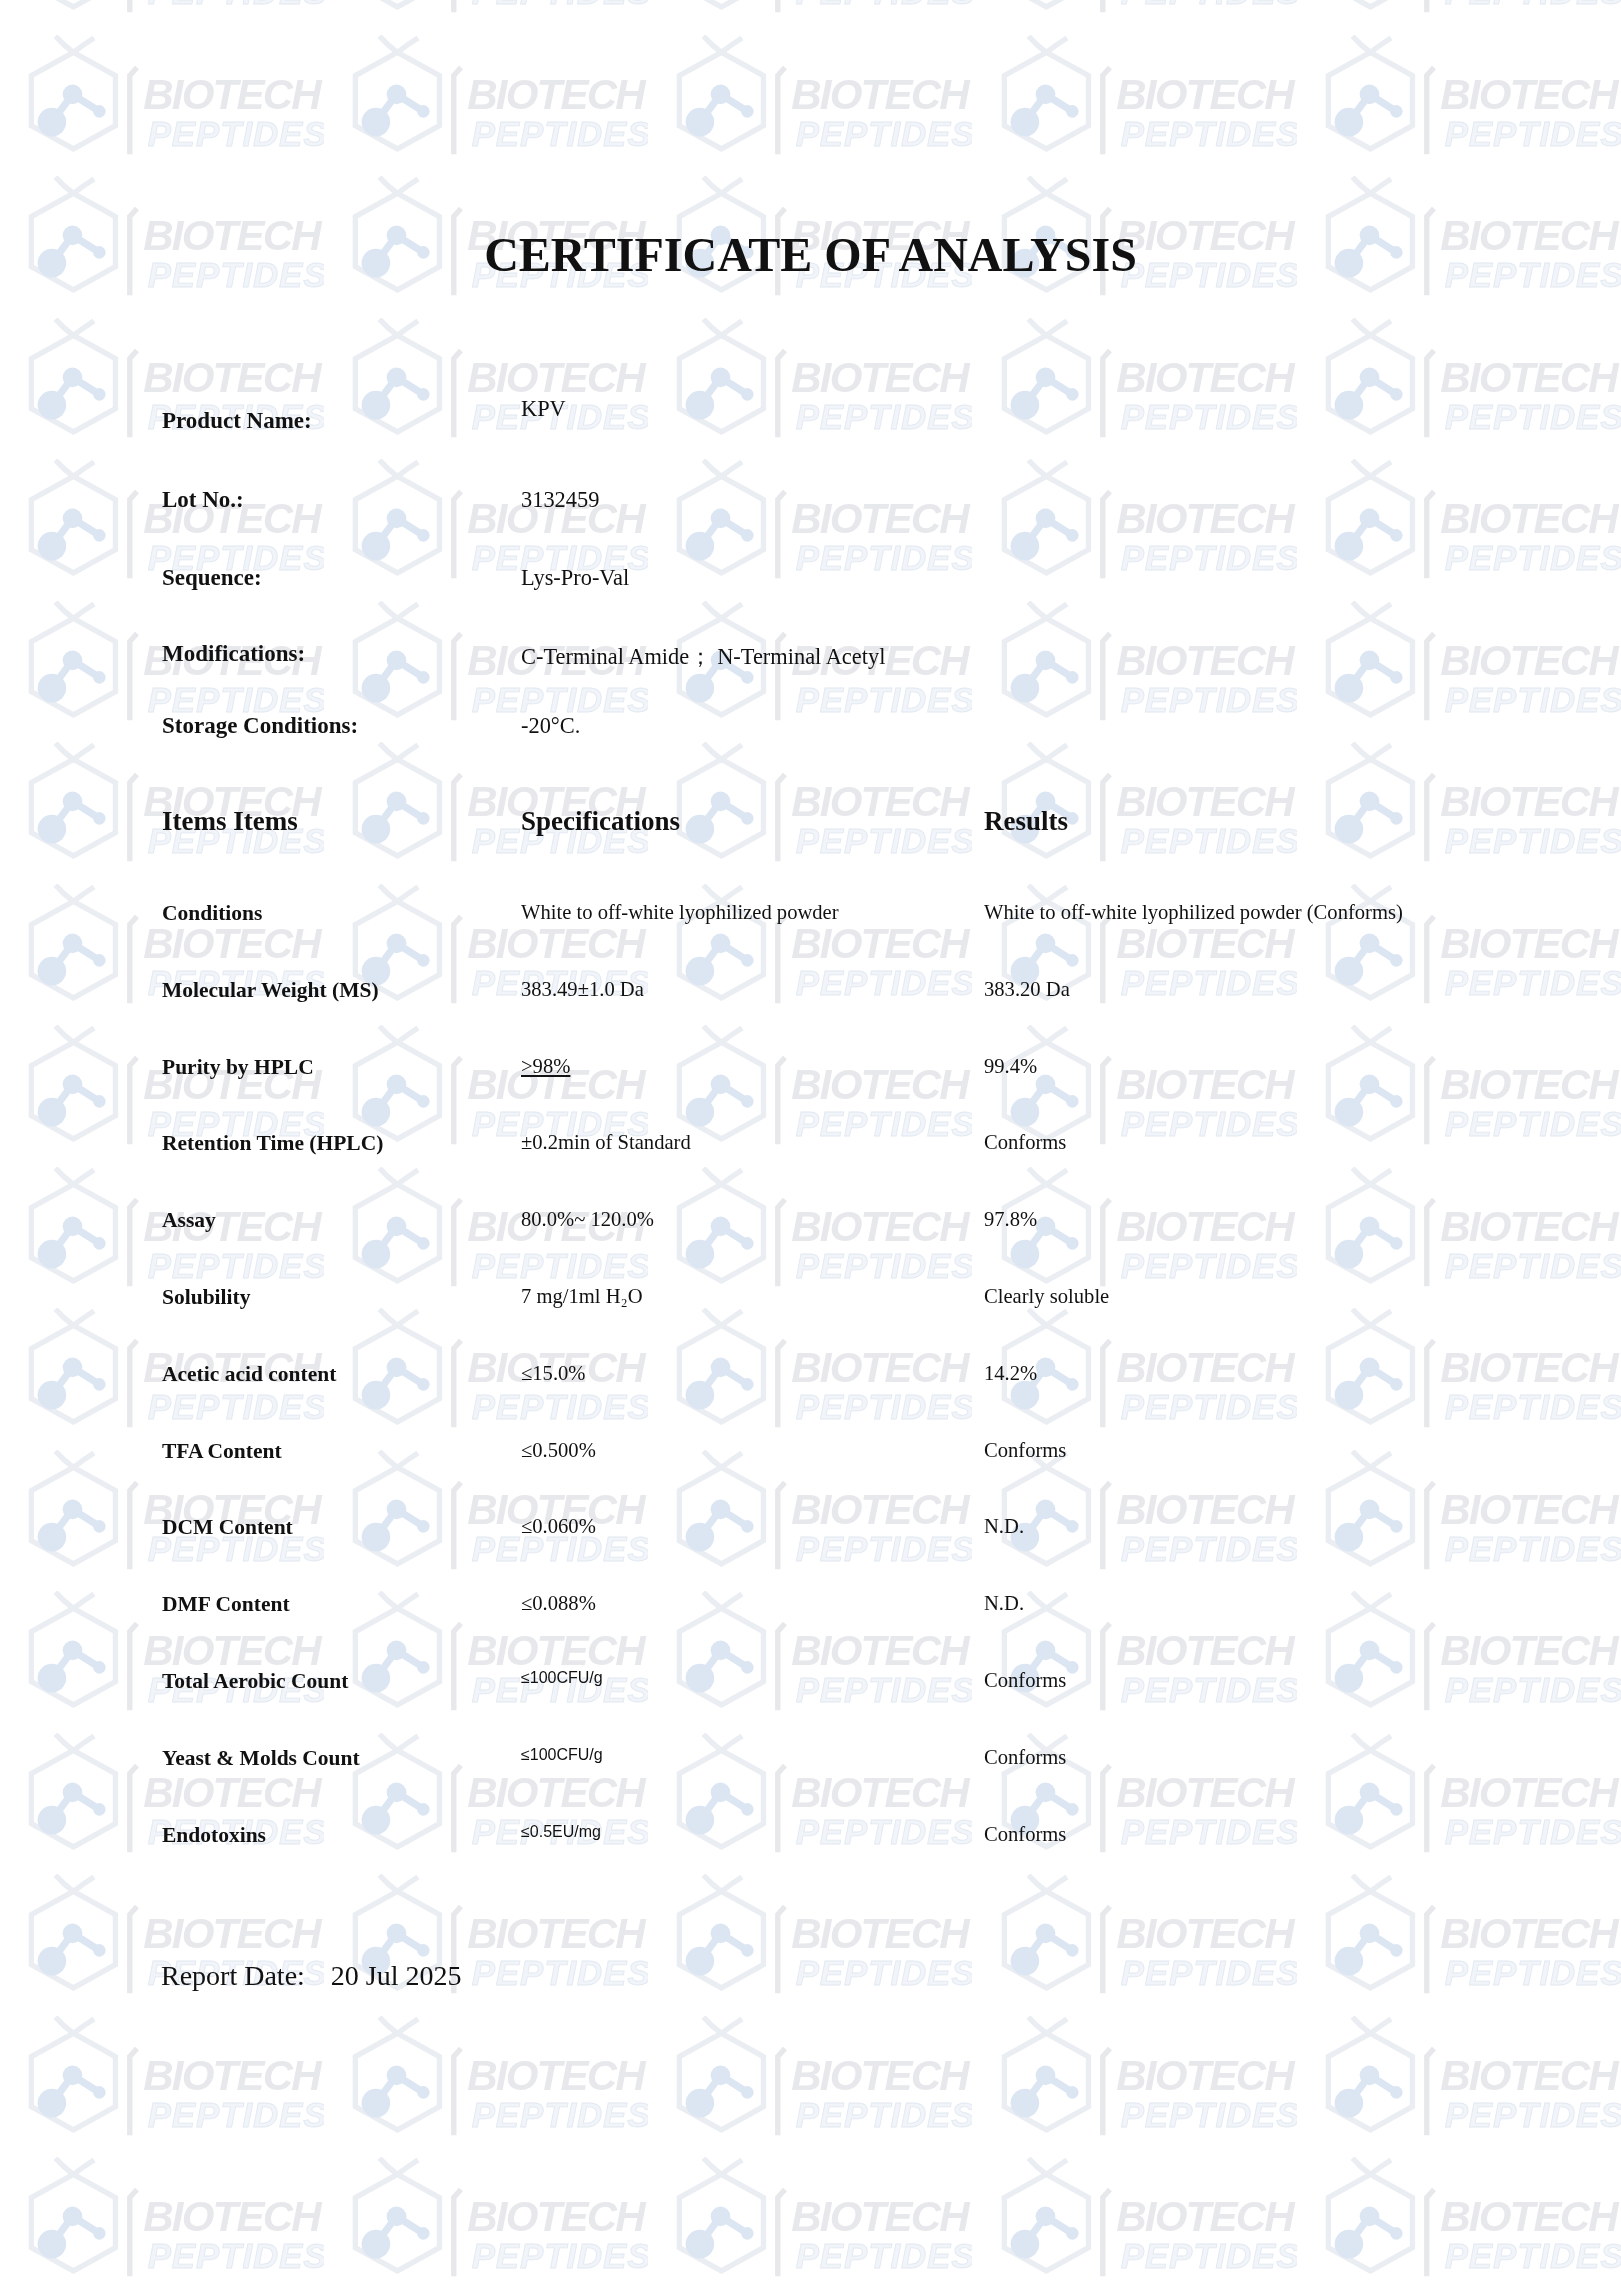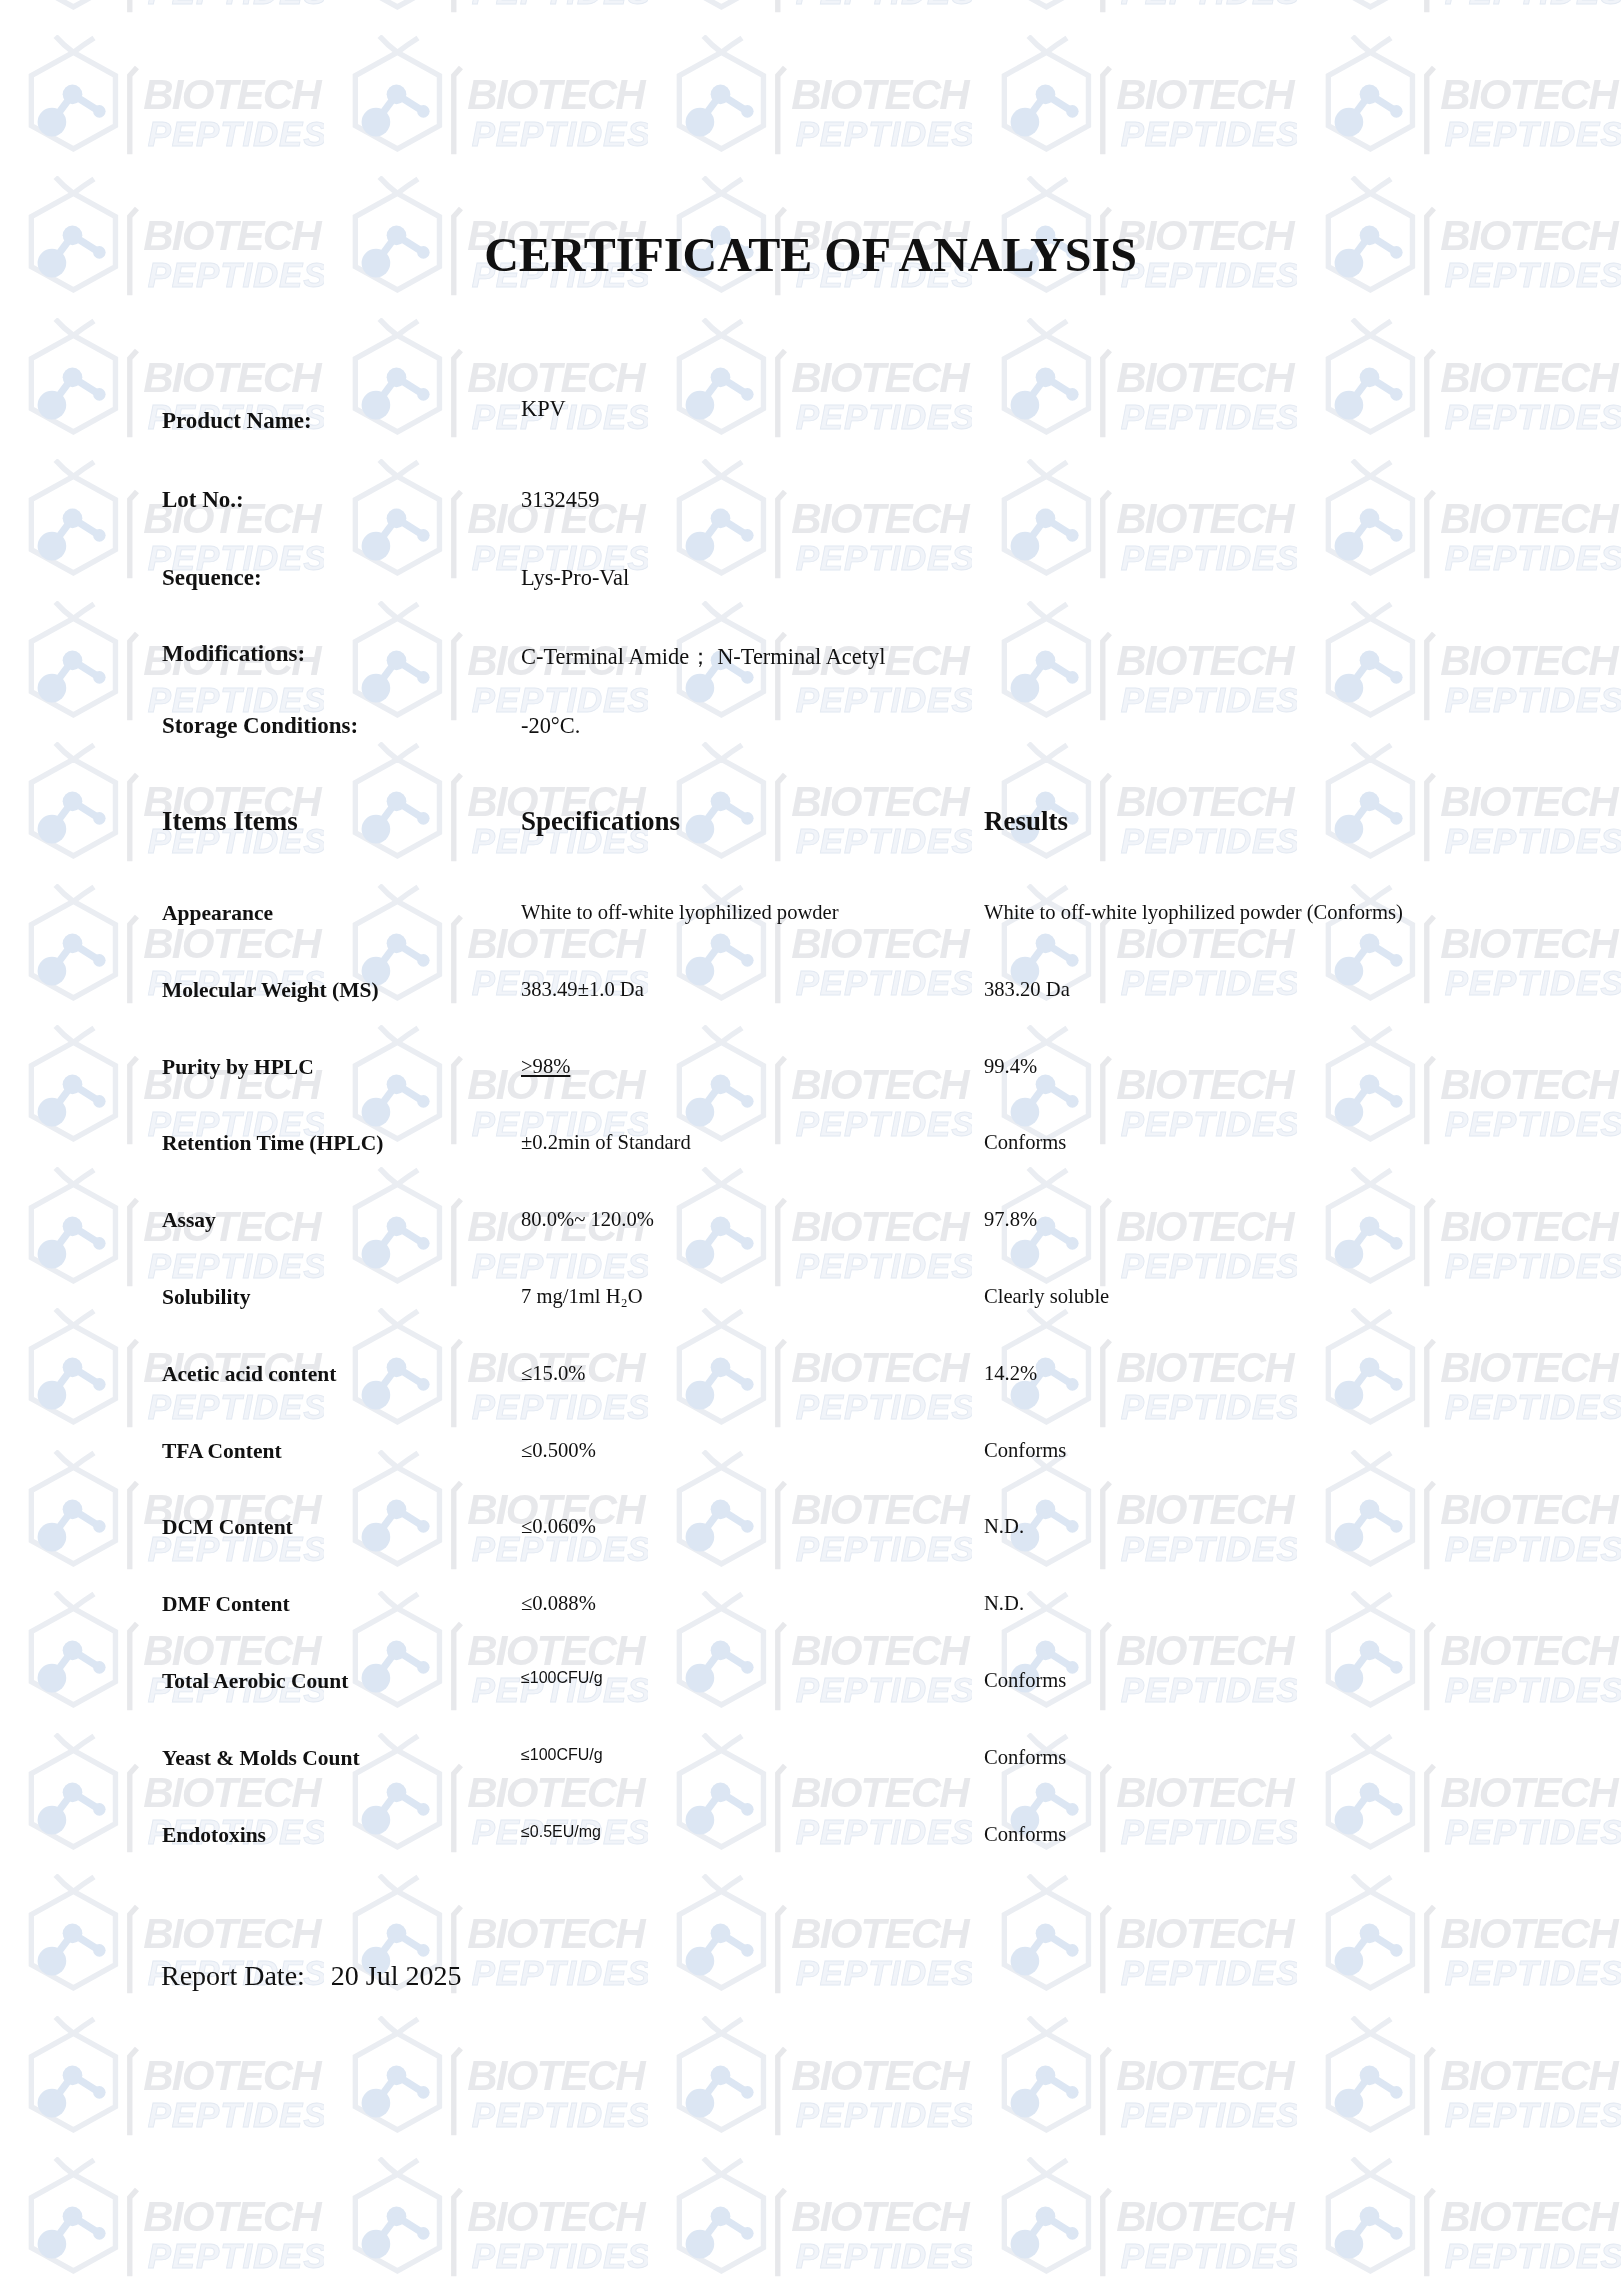--- a/index.html
+++ b/index.html
@@ -1337,21 +1337,21 @@
         <span class="val" style="top: 713px;">-20°C.</span>
       </div>
 
     <div id="thead">
       <span class="th" style="left:162px; top:806px;">Items Items</span>
       <span class="th" style="left:521px; top:806px;">Specifications</span>
       <span class="th" style="left:984px; top:806px;">Results</span>
     </div>
 
     <div id="tbody">
-        <span class="item" style="top: 901px;">Appearance</span>
+        <span class="item" style="top: 901px;">Conditions</span>
         <span class="spec" style="top: 901px;">White to off-white lyophilized powder</span>
         <span class="res" style="top: 901px;">White to off-white lyophilized powder (Conforms)</span>
         <span class="item" style="top: 978px;">Molecular Weight (MS)</span>
         <span class="spec" style="top: 978px;">383.49±1.0 Da</span>
         <span class="res" style="top: 978px;">383.20 Da</span>
         <span class="item" style="top: 1055px;">Purity by HPLC</span>
         <span class="spec" style="top: 1055px; text-decoration: underline;">&gt;98%</span>
         <span class="res" style="top: 1055px;">99.4%</span>
         <span class="item" style="top: 1131px;">Retention Time (HPLC)</span>
         <span class="spec" style="top: 1131px;">±0.2min of Standard</span>

